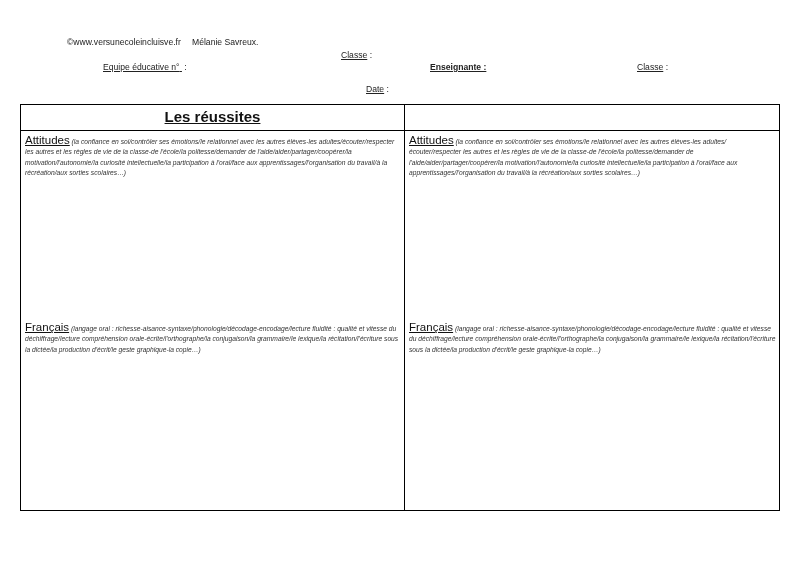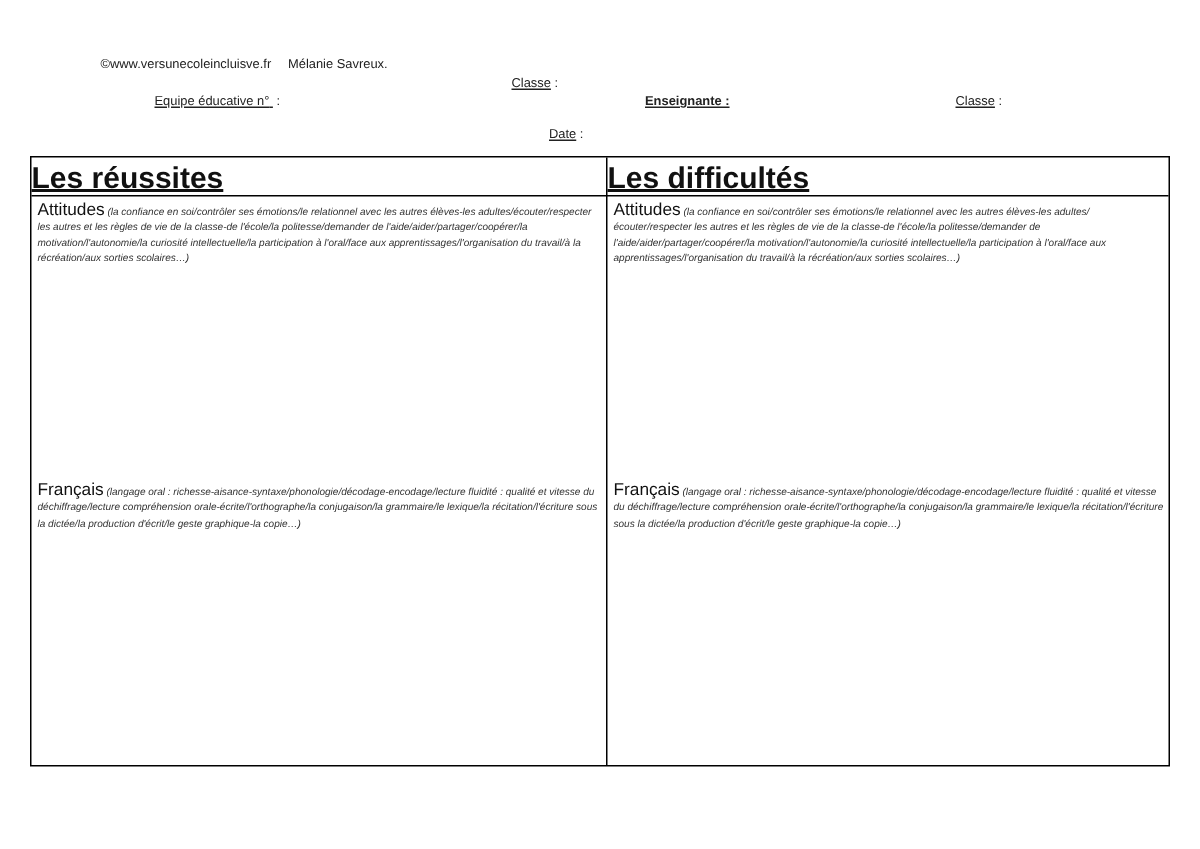--- a/index.html
+++ b/index.html
@@ -48,36 +48,38 @@
     .hline {
       position: absolute;
       left: 0;
       right: 0;
       top: 25px;
       border-top: 1.3px solid #000;
     }
     .col-title {
       position: absolute;
       top: 3px;
-      font-size: 20px;
+      font-size: 15px;
       font-weight: bold;
       text-decoration: underline;
+      text-align: center;
       color: #111;
     }
     .col-title.left { left: 0; width: 383px; }
     .col-title.right { left: 384px; width: 375px; }
 
     .block {
       position: absolute;
       font-size: 6.7px;
       line-height: 10.3px;
       color: #333;
     }
     .block .heading {
       font-size: 11.5px;
+      text-decoration: underline;
       color: #111;
       font-style: normal;
     }
     .block .desc {
       font-style: italic;
     }
     .b-left { left: 4px; width: 378px; }
     .b-right { left: 388px; width: 368px; }
     .b-att { top: 30px; }
     .b-fr { top: 217px; }
@@ -96,21 +98,20 @@
 
 <span class="abs hdr-text lbl-ecole"><span class="u">Classe</span><span> :</span></span>
 
 <span class="abs hdr-text lbl-date"><span class="u">Date</span><span> :</span></span>
 
 <div class="grid">
   <div class="vline"></div>
   <div class="hline"></div>
 
   <div class="col-title left">Les réussites</div>
-  <div class="col-title right">Les difficultés</div>
 
   <div class="block b-left b-att">
     <span class="heading">Attitudes</span>
     <span class="desc">(la confiance en soi/contrôler ses émotions/le relationnel avec les autres élèves-les adultes/écouter/respecter les autres et les règles de vie de la classe-de l'école/la politesse/demander de l'aide/aider/partager/coopérer/la motivation/l'autonomie/la curiosité intellectuelle/la participation à l'oral/face aux apprentissages/l'organisation du travail/à la récréation/aux sorties scolaires…)</span>
   </div>
 
   <div class="block b-left b-fr">
     <span class="heading">Français</span>
     <span class="desc">(langage oral : richesse-aisance-syntaxe/phonologie/décodage-encodage/lecture fluidité : qualité et vitesse du déchiffrage/lecture compréhension orale-écrite/l'orthographe/la conjugaison/la grammaire/le lexique/la récitation/l'écriture sous la dictée/la production d'écrit/le geste graphique-la copie…)</span>
   </div>

